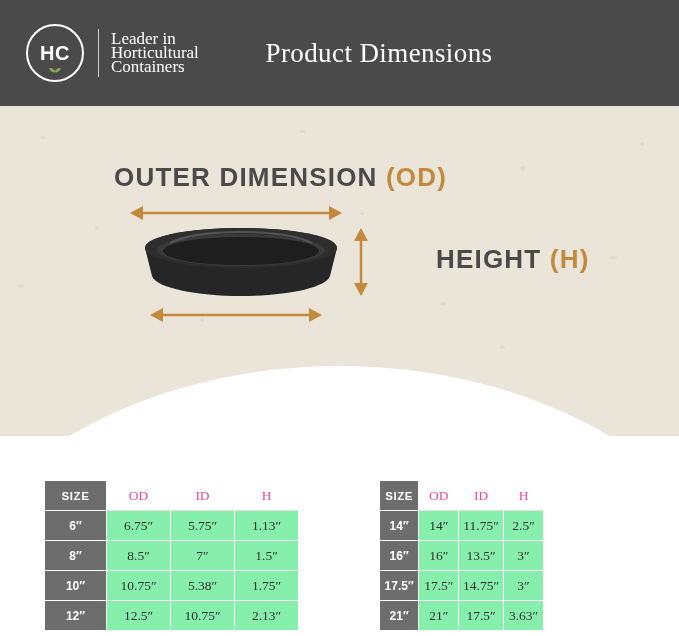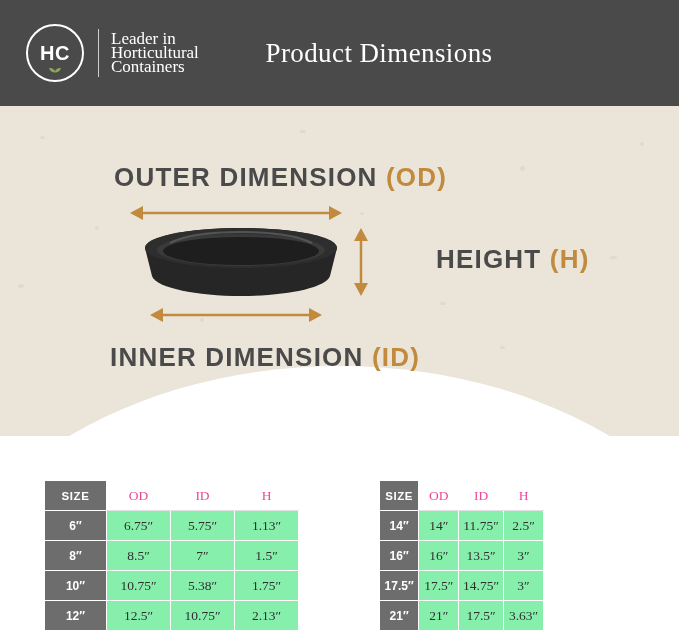--- a/index.html
+++ b/index.html
@@ -222,23 +222,20 @@
     </div>
 
     <div class="arrow-wrap arrow-h" style="left:150px; top:200px; width:172px;">
       <svg width="172" height="18" viewBox="0 0 172 18">
         <line x1="10" y1="9" x2="162" y2="9" stroke="#c18a3d" stroke-width="2.5"></line>
         <polygon points="0,9 13,2 13,16" fill="#c18a3d"></polygon>
         <polygon points="172,9 159,2 159,16" fill="#c18a3d"></polygon>
       </svg>
     </div>
 
-    <div class="dia-label id-label">
-      <span>INNER DIMENSION </span><span class="accent">(ID)</span>
-    </div>
   </div>
 
   <div class="tables">
     <table class="left">
       <thead>
         <tr>
           <th class="size-head">SIZE</th>
           <th class="col-head">OD</th>
           <th class="col-head">ID</th>
           <th class="col-head">H</th>

